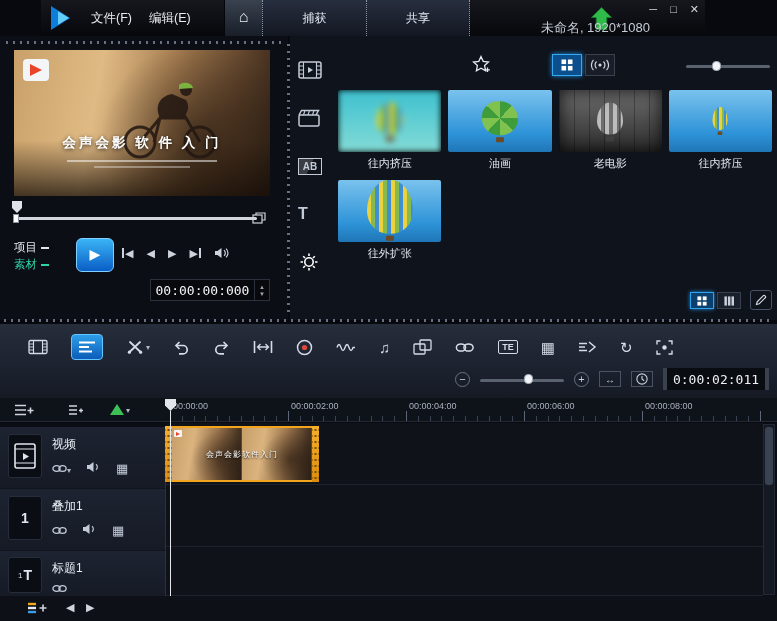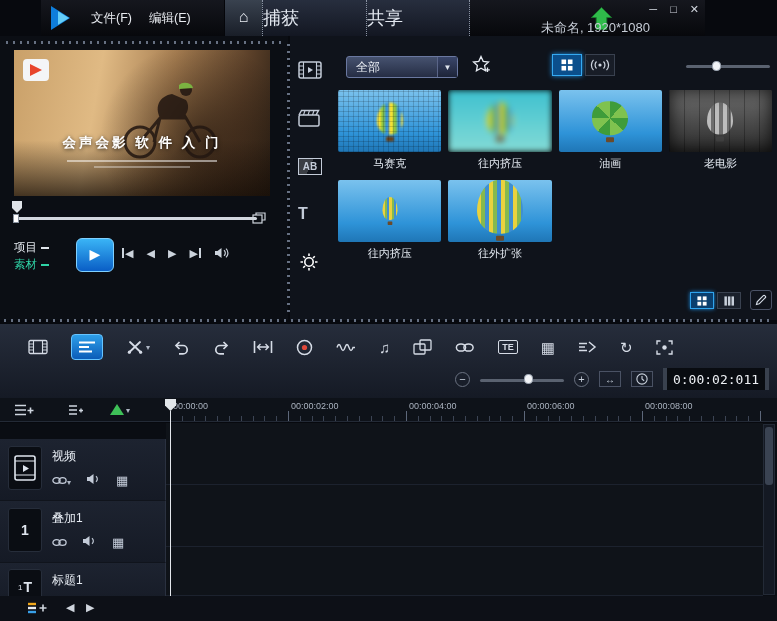--- a/index.html
+++ b/index.html
@@ -9,21 +9,21 @@
        -webkit-user-select:none;user-select:none;}
   .abs{position:absolute;}
 
   
   .titlebar{position:absolute;left:0;top:0;width:664px;height:36px;
             background:linear-gradient(#15171e,#07080c);margin-left:41px;}
   .tb-menu{position:absolute;top:0;height:36px;line-height:36px;font-size:12.5px;color:#e8ebf0;padding:0 8px;cursor:default;}
   .home-btn{position:absolute;left:183px;top:0;width:38px;height:36px;text-align:center;line-height:34px;
             background:linear-gradient(#39424f,#191e28);border-left:1px solid #05060a;color:#e9edf3;font-size:16px;}
   .tabs{position:absolute;left:221px;top:0;height:36px;display:flex;}
-  .tab{width:104px;text-align:left;line-height:36px;font-size:18px;color:#e3e8f0;
+  .tab{width:104px;text-align:center;line-height:36px;font-size:12px;color:#e3e8f0;
        background:linear-gradient(#272e3e,#131722);border-left:1px dotted #8a93a3;}
   .tab:last-child{border-right:1px dotted #8a93a3;}
   .tab.active{background:linear-gradient(#46c3fa 0%,#119ae8 45%,#0a63c8 100%);color:#fff;font-weight:bold;}
   .win-controls{position:absolute;right:6px;top:3px;display:flex;gap:13px;font-size:11px;color:#d2d7df;}
   .proj-info{position:absolute;right:55px;top:19px;font-size:13px;color:#c6ccd6;}
 
   
   .split-h{position:absolute;height:3px;background-image:repeating-linear-gradient(90deg,#667082 0 2px,transparent 2px 7px);}
   .split-v{position:absolute;width:3px;background-image:repeating-linear-gradient(0deg,#667082 0 2px,transparent 2px 7px);}
 
@@ -141,21 +141,21 @@
   .ticks-major{position:absolute;left:4px;right:0;bottom:1px;height:10px;
                background:repeating-linear-gradient(90deg,#5d677a 0 1px,transparent 1px 118px);}
   .rlab{position:absolute;top:3px;font-size:9px;color:#aab2bf;white-space:nowrap;}
   .ph-flag{position:absolute;left:165px;top:399px;width:11px;height:12px;background:#e2e6ea;z-index:7;
            clip-path:polygon(0 0,100% 0,100% 55%,50% 100%,0 55%);}
   .ph-line{position:absolute;left:170px;top:411px;width:1px;height:185px;background:#e3e7ec;z-index:6;}
 
   
   .tracks{position:absolute;left:0;top:423px;width:777px;height:173px;background:#0a0d13;}
   .trow{position:absolute;left:0;width:777px;}
-  .thead{position:absolute;left:0;top:16px;width:166px;height:100%;
+  .thead{position:absolute;left:0;top:4px;width:166px;height:100%;
          background:linear-gradient(#1d2330,#151a25);border-right:1px solid #2a3140;border-bottom:1px solid #10141c;}
   .thead-icon{position:absolute;left:8px;top:7px;width:34px;height:44px;background:#0a0d13;border:1px solid #262d3a;
               border-radius:3px;display:flex;align-items:center;justify-content:center;color:#dfe5ee;}
   .tlabel{position:absolute;left:52px;top:9px;font-size:12px;color:#e8edf4;}
   .thead-tools{position:absolute;left:52px;top:32px;display:flex;gap:15px;align-items:center;color:#c3cbd8;}
   .tbody{position:absolute;left:166px;right:14px;top:0;bottom:0;background:#0f1319;border-bottom:1px solid #1c222e;}
   .num-badge{font-size:14px;font-weight:bold;}
   .mini-badge{font-size:8px;margin-right:1px;}
   .clip{position:absolute;left:170px;top:3px;width:144px;height:56px;border:2px solid #f2a41c;background:#222;
         display:flex;overflow:visible;z-index:5;}
@@ -266,20 +266,27 @@
       <span class="tp">▶</span>
       <span class="tp">▶<i class="vbar"></i></span>
       <span class="tp">
         <svg width="15" height="12" viewBox="0 0 15 12">
             <path d="M1 4 H3.5 L7.5 1 V11 L3.5 8 H1 Z" fill="currentColor"></path>
             <path d="M10 3.2 a3.6 3.6 0 0 1 0 5.6 M12 1.6 a6 6 0 0 1 0 8.8" fill="none" stroke="currentColor" stroke-width="1.2"></path>
           </svg>
       </span>
     </div>
 
+    <div class="preview-timecode">
+      <span class="ptc-text">00:00:00:000</span>
+      <span class="ptc-spin">
+          <span>▲</span>
+          <span>▼</span>
+        </span>
+    </div>
   </div>
 
   <div class="split-v" style="left:287px;top:44px;height:268px;"></div>
 
   <div class="library-panel">
     <span class="lib-icon" style="top:18px;">
       <svg width="24" height="18" viewBox="0 0 24 18">
           <rect x="1" y="1" width="22" height="16" rx="2" fill="none" stroke="currentColor" stroke-width="1.5"></rect>
           <path d="M5.5 1 V17 M18.5 1 V17" stroke="currentColor" stroke-width="1.1"></path>
           <path d="M1 5 H5.5 M1 9 H5.5 M1 13 H5.5 M18.5 5 H23 M18.5 9 H23 M18.5 13 H23" stroke="currentColor" stroke-width="1"></path>
@@ -301,24 +308,20 @@
     </span>
     <span class="lib-icon active" style="top:210px;">
       <svg width="22" height="22" viewBox="0 0 22 22">
           <g stroke="currentColor" stroke-width="1.6" fill="none">
             <circle cx="11" cy="11" r="4.2"></circle>
             <path d="M11 2.5 V5 M11 17 V19.5 M2.5 11 H5 M17 11 H19.5 M5.2 5.2 L7 7 M16.8 16.8 L15 15 M16.8 5.2 L15 7 M5.2 16.8 L7 15"></path>
           </g>
         </svg>
     </span>
 
-    <div class="category-dd">
-      <span class="dd-label">全部</span>
-      <span class="dd-arrow">▼</span>
-    </div>
     <span class="fav-btn">
       <svg width="19" height="18" viewBox="0 0 19 18">
           <path d="M9 1.5 L11.2 6.3 16.5 7 12.6 10.6 13.6 15.8 9 13.2 4.4 15.8 5.4 10.6 1.5 7 6.8 6.3 Z" fill="none" stroke="currentColor" stroke-width="1.3"></path>
           <path d="M15.5 12.5 v4.5 M13.2 14.8 h4.6" stroke="currentColor" stroke-width="1.3"></path>
         </svg>
     </span>
     <div class="filter-toggle">
       <span class="ft-btn active">
         <svg width="12" height="12" viewBox="0 0 12 12">
             <rect x="0.5" y="0.5" width="4.6" height="4.6" fill="currentColor"></rect>
@@ -333,30 +336,20 @@
             <path d="M6.5 2.5 a5 5 0 0 0 0 7 M13.5 2.5 a5 5 0 0 1 0 7 M3.5 .8 a7.5 7.5 0 0 0 0 10.4 M16.5 .8 a7.5 7.5 0 0 1 0 10.4" fill="none" stroke="currentColor" stroke-width="1.2"></path>
           </svg>
       </span>
     </div>
     <div class="size-slider">
       <div class="sl-groove"></div>
       <div class="sl-handle" style="left:26px;"></div>
     </div>
 
     <div class="lib-grid">
-      <div class="lib-item">
-        <div class="thumb t-mosaic">
-            <div class="inner">
-              <div class="sky"></div>
-              <div class="balloon"></div>
-            </div>
-            <div class="fx"></div>
-          </div>
-        <div class="lib-lbl">马赛克</div>
-      </div>
       <div class="lib-item">
         <div class="thumb t-blur">
             <div class="inner">
               <div class="sky"></div>
               <div class="balloon"></div>
             </div>
             <div class="fx"></div>
           </div>
         <div class="lib-lbl">往内挤压</div>
       </div>
@@ -581,20 +574,31 @@
           </span>
           <span>
             <svg width="15" height="12" viewBox="0 0 15 12">
                 <path d="M1 4 H3.5 L7.5 1 V11 L3.5 8 H1 Z" fill="currentColor"></path>
                 <path d="M10 3.2 a3.6 3.6 0 0 1 0 5.6" fill="none" stroke="currentColor" stroke-width="1.2"></path>
               </svg>
           </span>
           <span style="font-size:13px;">▦</span>
         </span>
       </div>
+      <div class="clip">
+        <span class="trim trim-l"></span>
+        <div class="clip-frame">
+          <span class="clip-logo">
+              <i></i>
+            </span>
+        </div>
+        <div class="clip-frame"></div>
+        <div class="clip-title">会声会影软件入门</div>
+        <span class="trim trim-r"></span>
+      </div>
     </div>
 
     <div class="trow" style="top:62px;height:62px;">
       <div class="tbody"></div>
       <div class="thead">
         <span class="thead-icon">
           <span class="num-badge">1</span>
         </span>
         <span class="tlabel">叠加1</span>
         <span class="thead-tools">

